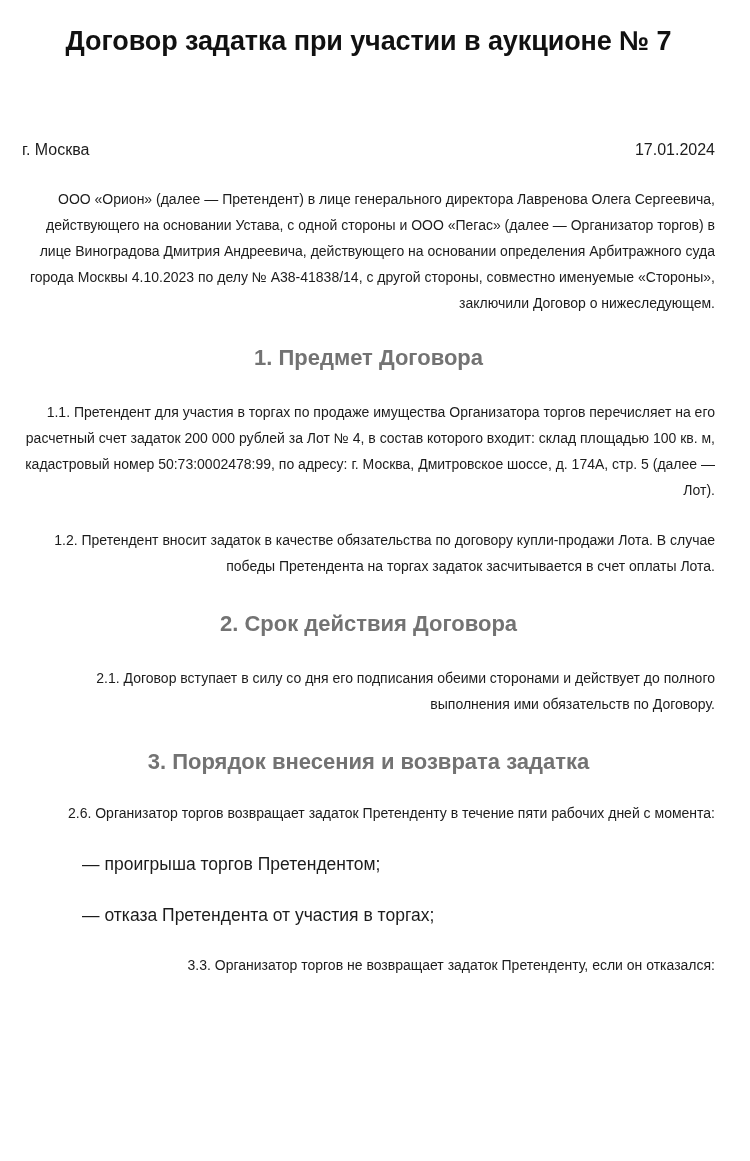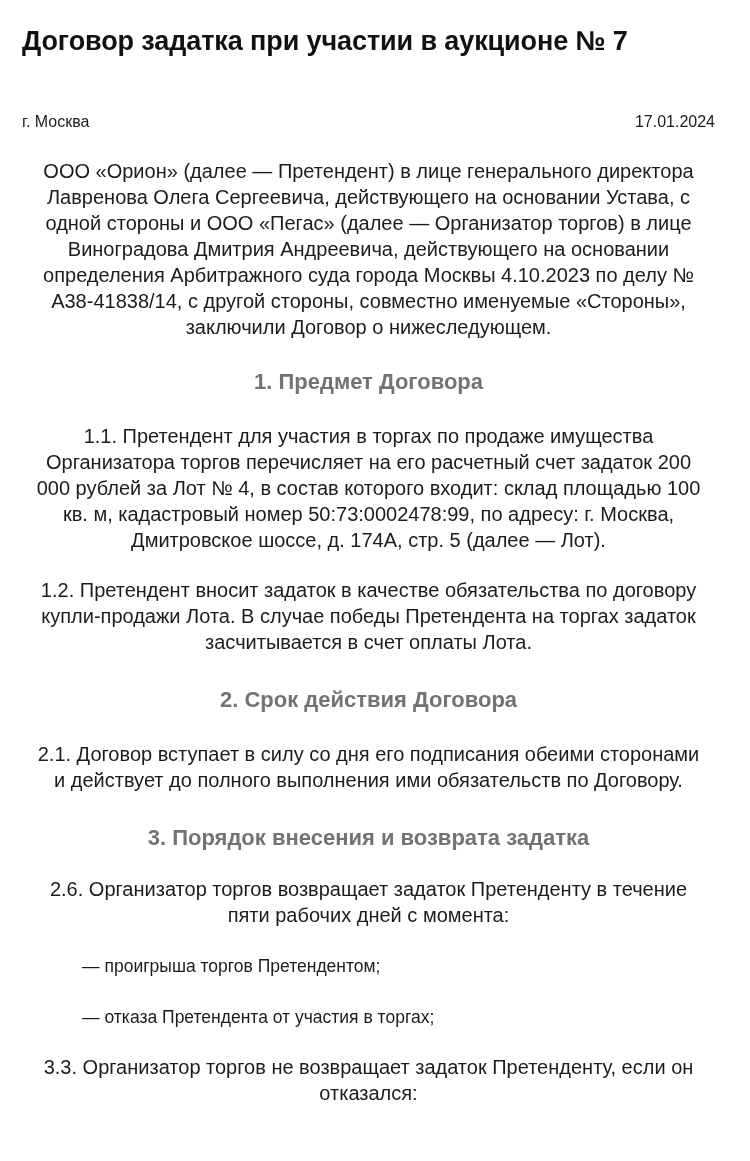--- a/index.html
+++ b/index.html
@@ -17,44 +17,45 @@
     font-family: "Liberation Sans", "DejaVu Sans", sans-serif;
     box-sizing: border-box;
     padding: 0 35px 0 22px;
     overflow: hidden;
   }
 
   .doc-title {
     font-size: 27px;
     font-weight: 700;
     line-height: 34px;
+    text-align: center;
     margin: 0;
     padding: 24px 0 0 0;
     letter-spacing: -0.1px;
     color: #111111;
   }
 
   .meta-row {
     display: flex;
     justify-content: space-between;
     align-items: flex-start;
-    margin-top: 53px;
+    margin-top: 81px;
     font-size: 16px;
     line-height: 22px;
     color: #1c1c1c;
   }
   .meta-city { text-align: left; }
   .meta-date { text-align: right; }
 
   .para {
-    font-size: 20px;
+    font-size: 14px;
     line-height: 26px;
-    margin: 10px;
+    margin: 0;
     color: #1c1c1c;
-    text-align: center;
+    text-align: right;
   }
 
   .preamble { margin-top: 25px; }
 
   .section-heading {
     font-size: 22px;
     font-weight: 700;
     line-height: 28px;
     text-align: center;
     margin: 0;

